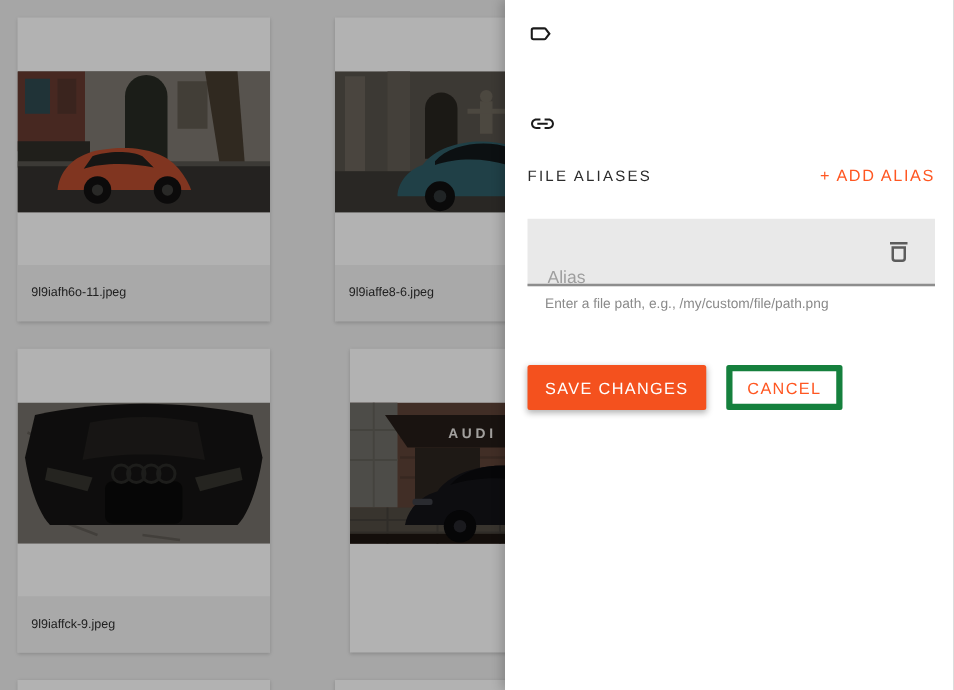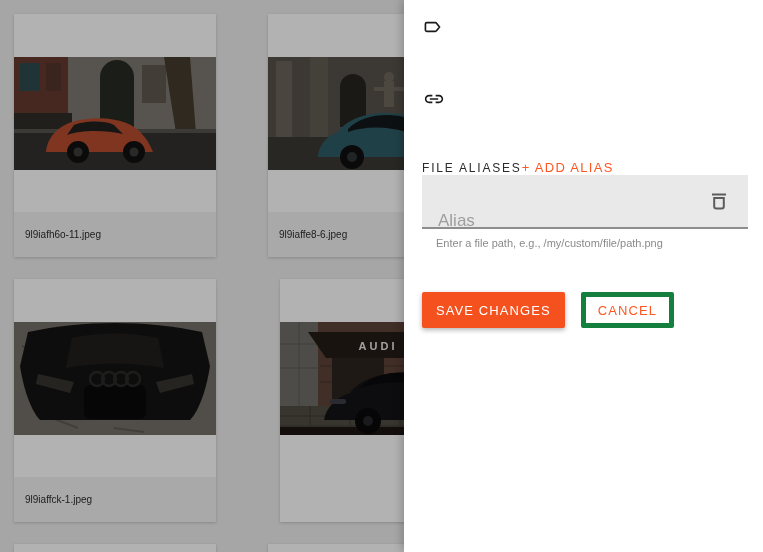--- a/index.html
+++ b/index.html
@@ -31,34 +31,34 @@
   .tag-row { position:absolute; top:17px; left:19px; display:flex; align-items:center; }
   .tag-row .icon { width:20px; height:20px; margin-right:24px; }
   .tags-input {
     border:none; outline:none; background:transparent; font-size:14px; width:220px;
     color:#444; font-family:"Liberation Sans", sans-serif;
   }
   .tags-input::placeholder { color:#9e9e9e; opacity:1; }
   .link-row { position:absolute; top:92px; left:20px; }
   .aliases-header {
     position:absolute; top:133px; left:18px; width:326px;
-    display:flex; align-items:center;margin-top:27px;
+    display:flex; justify-content:space-between; align-items:center;
   }
   .aliases-label { font-size:12px; letter-spacing:1.8px; color:#2b2b2b; }
   .add-alias-btn {
     border:none; background:none; cursor:pointer; font-family:"Liberation Sans", sans-serif;
     font-size:13px; letter-spacing:1.3px; color:#ff5722; padding:0;
   }
   .alias-field {
     position:absolute; top:175px; left:18px; width:326px; height:54px;
     background:#e9e9e9; border-bottom:2px solid #8d8d8d;
     display:flex; align-items:center;
   }
   .alias-input {
-    flex:1; border:none; outline:none; background:transparent; font-size:17px;
+    flex:1; border:none; outline:none; background:transparent; font-size:14px;
     padding:0 16px; color:#333; font-family:"Liberation Sans", sans-serif;margin-top:40px;
   }
   .alias-input::placeholder { color:#9e9e9e; opacity:1; }
   .trash-btn { border:none; background:none; cursor:pointer; margin-right:18px;
     width:22px; height:22px; padding:0; }
   .helper-text { position:absolute; top:237px; left:32px; font-size:11px; color:#8a8a8a; }
   .actions { position:absolute; top:292px; left:18px; display:flex; align-items:flex-end; }
   .btn-save {
     min-width:138px; height:36px; border:none; border-radius:2px; cursor:pointer;
     background:#f4511e; color:#ffffff; font-size:13px; letter-spacing:1.1px;
@@ -143,21 +143,21 @@
         <rect x="70" y="63" width="62" height="34" rx="6" fill="#0a0a09"></rect>
         <g fill="none" stroke="#2a2a28" stroke-width="2.4">
           <circle cx="83" cy="57" r="7"></circle>
             <circle cx="95" cy="57" r="7"></circle>
           <circle cx="107" cy="57" r="7"></circle>
             <circle cx="119" cy="57" r="7"></circle>
         </g>
       </svg>
     </div>
     <div class="card-footer">
-      <span>9l9iaffck-1.jpeg</span>
+      <span>9l9iaffck-9.jpeg</span>
     </div>
   </div>
 
   <div class="card" style="left:280px; top:279px;">
     <div class="card-body">
       <svg class="photo" viewBox="0 0 202 113">
         <rect width="202" height="113" fill="#5e4237"></rect>
         <path d="M40 14 h162 M40 28 h162 M40 44 h162 M40 60 h162" stroke="#503a30" stroke-width="2"></path>
         <rect x="0" y="0" width="38" height="84" fill="#6f6e68"></rect>
         <path d="M0 22 h38 M0 46 h38 M19 0 v84" stroke="#626159" stroke-width="1.5"></path>

